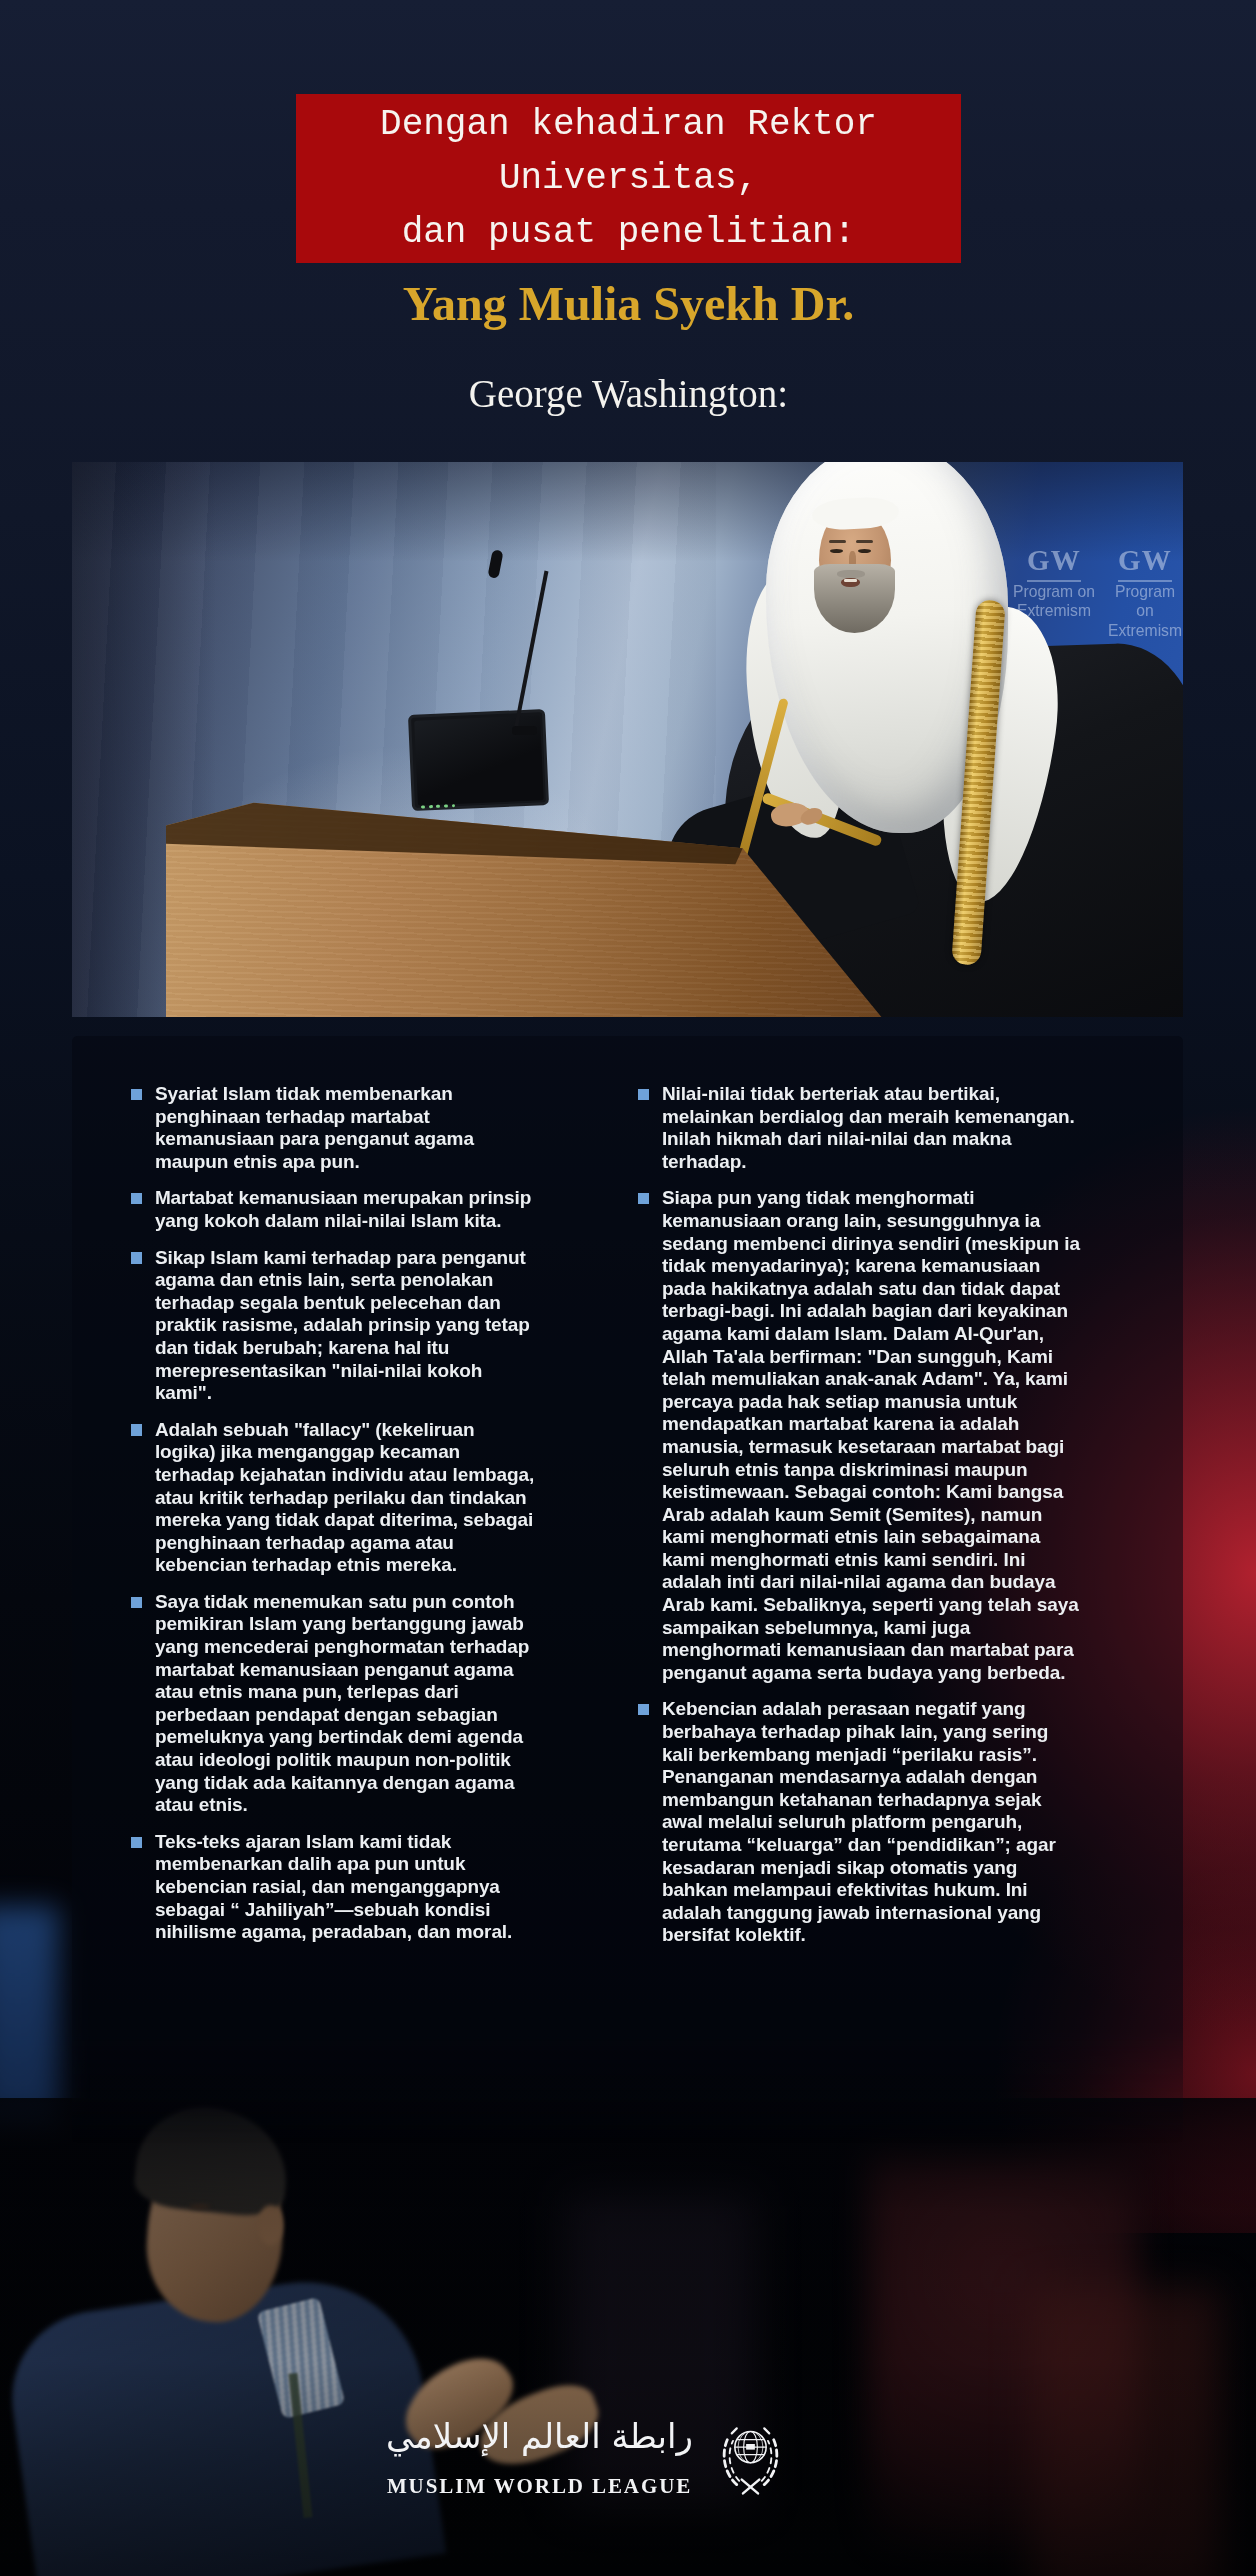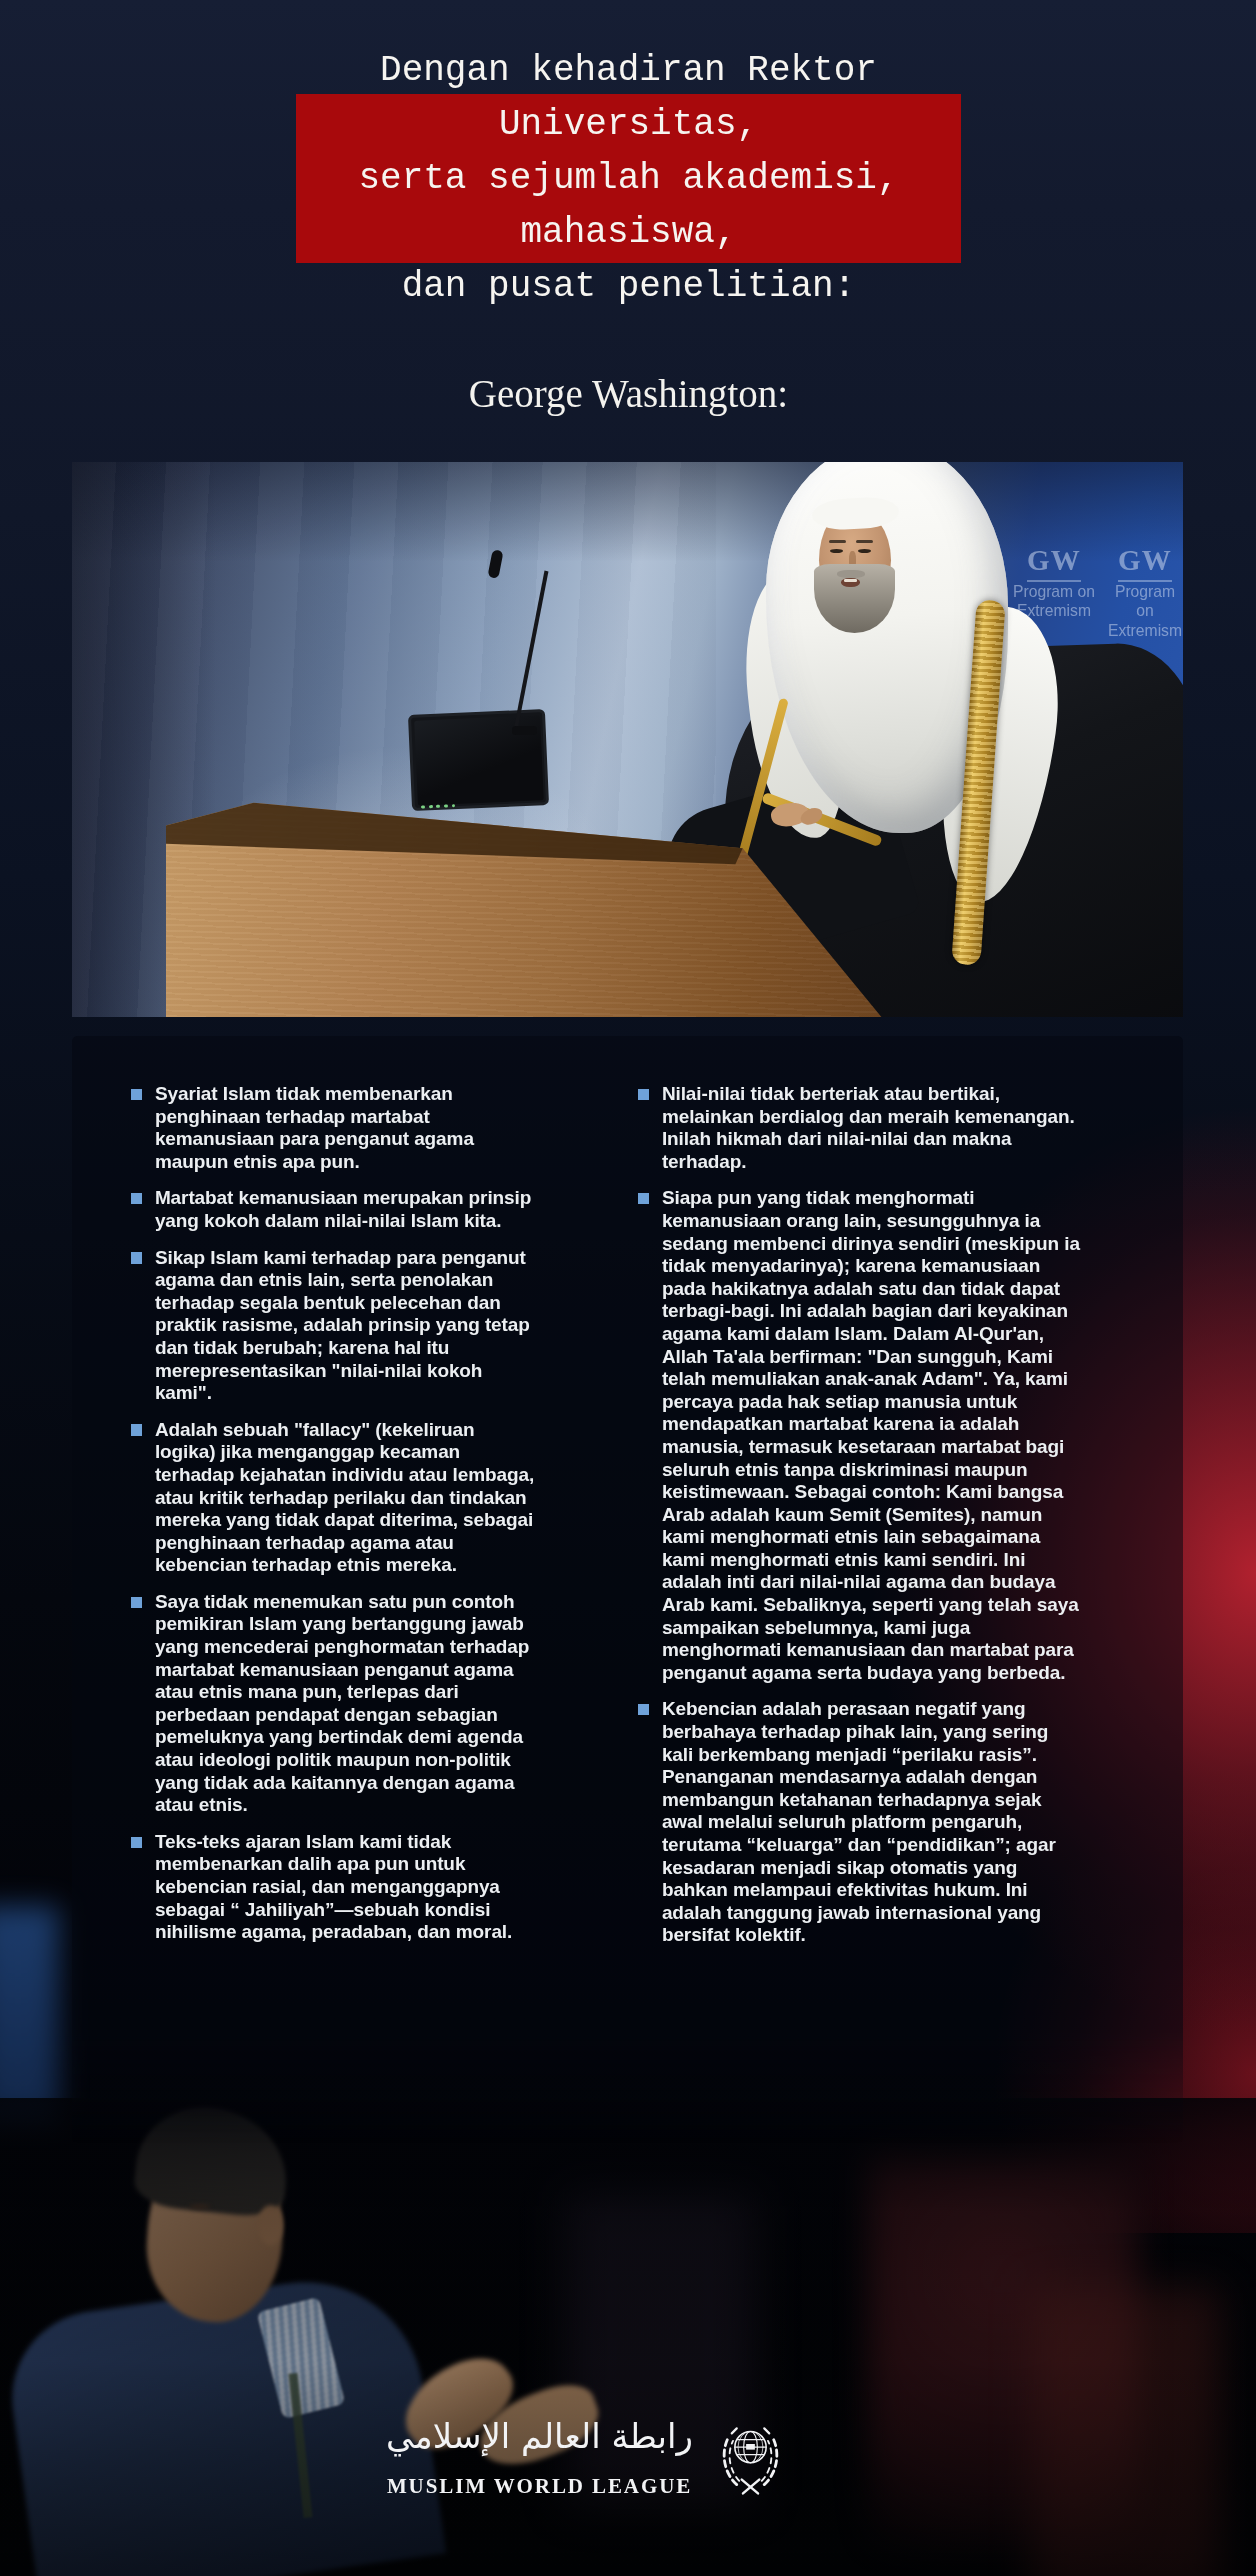--- a/index.html
+++ b/index.html
@@ -141,25 +141,25 @@
 </head>
 <body>
 
 <div class="poster">
 
   <div class="bg-red-glow"></div>
   <div class="bg-blue-streak"></div>
 
   <div class="banner">
     <div>Dengan kehadiran Rektor Universitas,</div>
-    <div>serta sejumlah akademisi, mahasiswa,</div>
     <div>dan pusat penelitian:</div>
   </div>
 
   <div class="title-gold">
+    <div>Yang Mulia Syekh Dr.</div>
   </div>
   <div class="title-white">
     <div>George Washington:</div>
   </div>
 
   <div class="photo">
     <div class="shade-top"></div>
     <div class="shade-left"></div>
     <div class="screen-glow"></div>
     <div class="wall-bands"></div>

